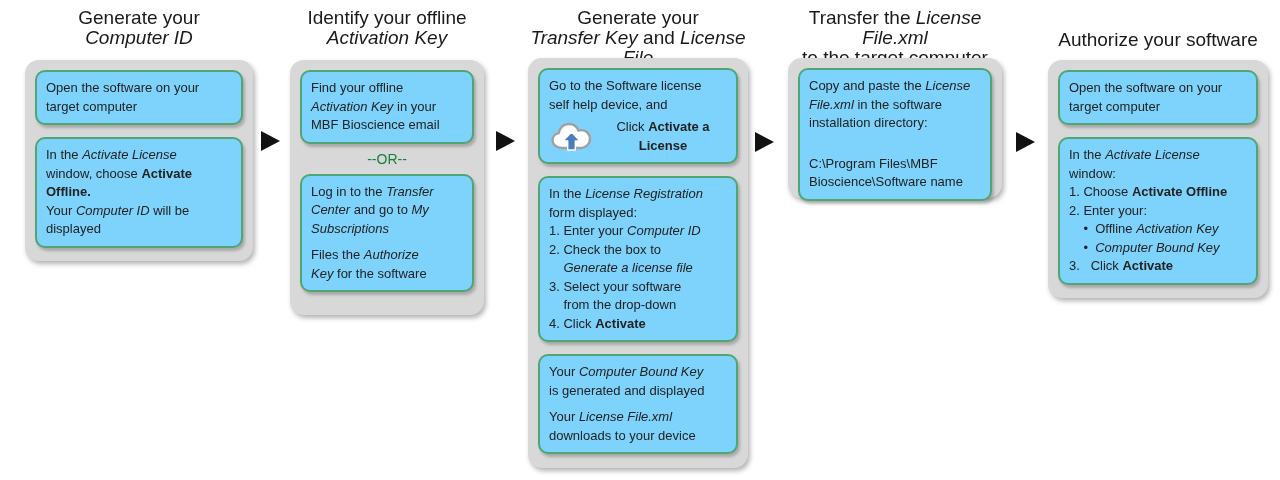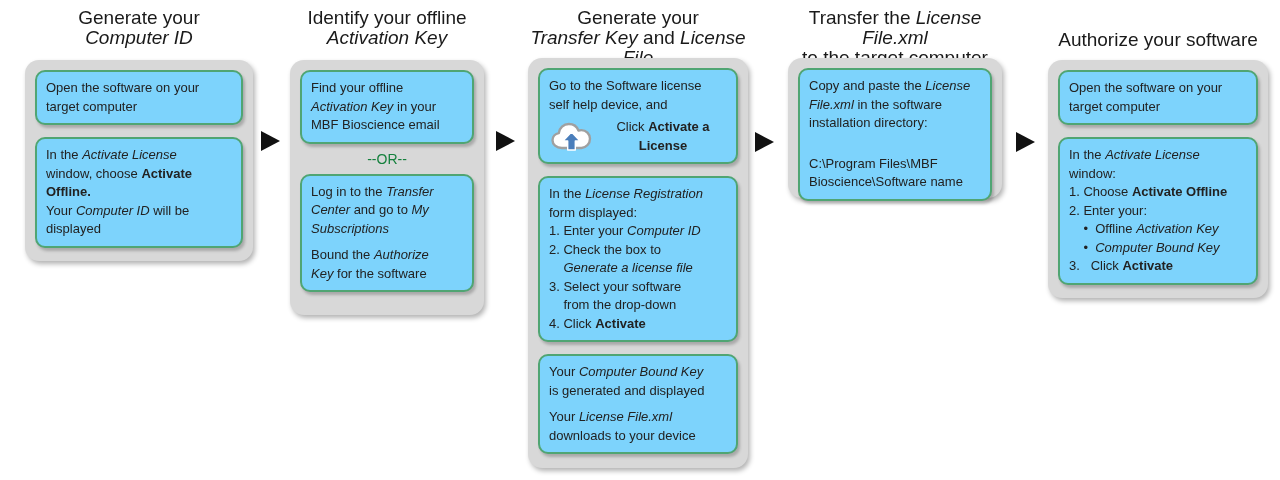--- a/index.html
+++ b/index.html
@@ -53,21 +53,21 @@
   </div>
 
   <div class="flow-arrow" style="left:261px;top:131px;"></div>
 
   <div class="title" style="left:283px;top:8px;width:208px;"><span>Identify your offline</span><br><span class="it">Activation Key</span></div>
   <div class="panel tight" style="left:290px;top:60px;width:194px;height:255px;">
     <div class="box"><span>Find your offline</span><br><span class="it">Activation Key</span><span> in your</span><br><span>MBF Bioscience email</span></div>
     <div class="or">--OR--</div>
     <div class="box">
       <div class="p"><span>Log in to the </span><span class="it">Transfer</span><br><span class="it">Center</span><span> and go to </span><span class="it">My</span><br><span class="it">Subscriptions</span></div>
-      <div class="p"><span>Bound the </span><span class="it">Authorize</span><br><span class="it">Key</span><span> for the software</span></div>
+      <div class="p"><span>Files the </span><span class="it">Authorize</span><br><span class="it">Key</span><span> for the software</span></div>
     </div>
   </div>
 
   <div class="flow-arrow" style="left:496px;top:131px;"></div>
 
   <div class="title" style="left:518px;top:8px;width:240px;"><span>Generate your</span><br><span class="it">Transfer Key</span><span> and </span><span class="it">License File</span></div>
   <div class="panel" style="left:528px;top:58px;width:220px;height:410px;">
     <div class="box">
       <div class="p"><span>Go to the Software license</span><br><span>self help device, and</span></div>
       <div class="cta-row">

